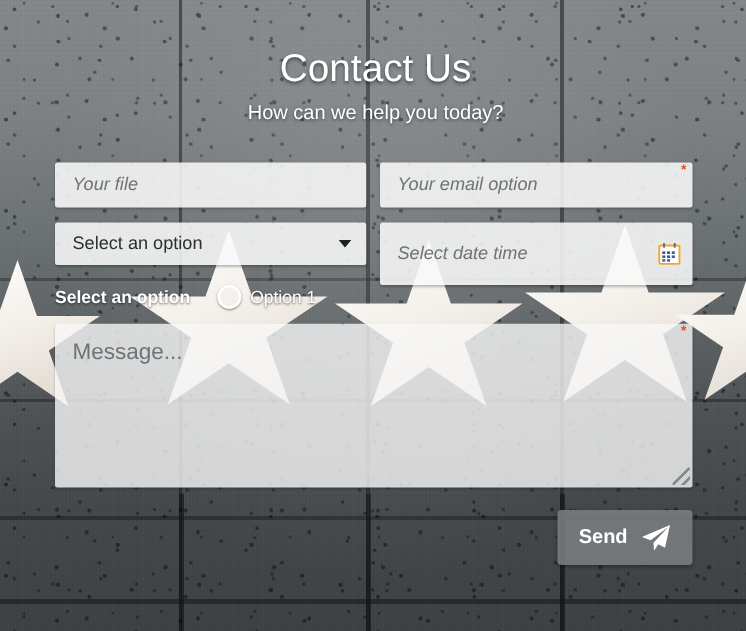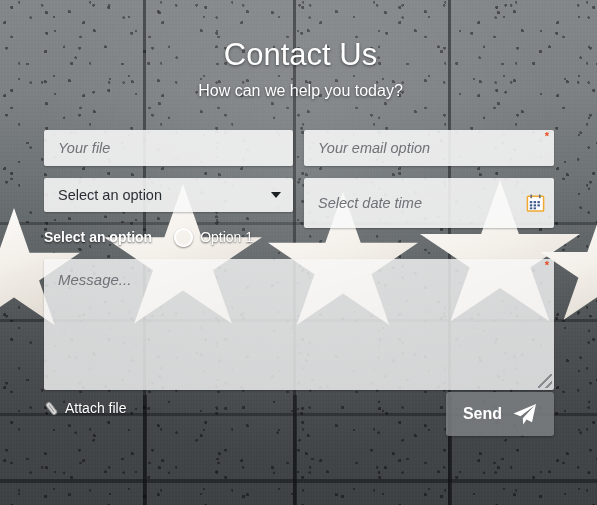--- a/index.html
+++ b/index.html
@@ -222,22 +222,21 @@
     width: 510px; height: 131px;
     box-sizing: border-box;
     background: rgba(247,247,247,.80);
     border-radius: 2px;
     box-shadow: 0 1px 2px rgba(0,0,0,.25);
   }
   #message-field .ph {
     position: absolute;
     left: 14px; top: 12px;
     transform: none;
-    font-size: 15px;
-    font-style: italic;
+    font-size: 18px;
     color: #6f7276;
   }
   .resize-grip {
     position: absolute;
     right: 2px; bottom: 2px;
     width: 14px; height: 14px;
     background-image:
       linear-gradient(135deg, transparent 0 44%, #8a8d90 44% 56%, transparent 56% 100%),
       linear-gradient(135deg, transparent 0 72%, #8a8d90 72% 84%, transparent 84% 100%);
   }
@@ -253,21 +252,21 @@
   .clip-icon { width: 15px; height: 15px; margin-right: 6px; }
   .attach-text {
     color: #fff;
     font-size: 14px;
     text-shadow: 0 1px 2px rgba(0,0,0,.65);
   }
 
   
   #send-button {
     position: absolute;
-    left: 446px; top: 392px;
+    left: 446px; top: 408px;
     width: 108px; height: 44px;
     background: rgba(122,125,128,.88);
     border-radius: 3px;
     display: flex;
     align-items: center;
     justify-content: center;
     box-shadow: 0 1px 3px rgba(0,0,0,.3);
   }
   .send-text {
     color: #fff;
@@ -345,31 +344,20 @@
       <span class="radio-text">Option 1</span>
     </span>
   </div>
 
   <div id="message-field">
     <span class="ph">Message...</span>
     <span class="req">*</span>
     <span class="resize-grip"></span>
   </div>
 
-  <div class="attach">
-    <span class="clip-icon">
-      <svg viewBox="0 0 16 16" width="15" height="15">
-        <g transform="rotate(-38 8 8)">
-          <rect x="5.4" y="0.8" width="5.2" height="14.4" rx="2.6" fill="#dcdcdc" stroke="#9a9a9a" stroke-width="1"></rect>
-          <line x1="8" y1="3.4" x2="8" y2="12.6" stroke="#9a9a9a" stroke-width="1"></line>
-        </g>
-      </svg>
-    </span>
-    <span class="attach-text">Attach file</span>
-  </div>
 
   <div id="send-button">
     <span class="send-text">Send</span>
     <span class="plane-icon">
       <svg viewBox="0 0 26 26" width="26" height="26">
         <path d="M25 3 L2.5 12.6 L9.5 15.2 L23.6 4.6 L11.8 17.2 L12.2 23.6 L15.6 18.4 L21 21.2 Z" fill="#ffffff"></path>
       </svg>
     </span>
   </div>
 

